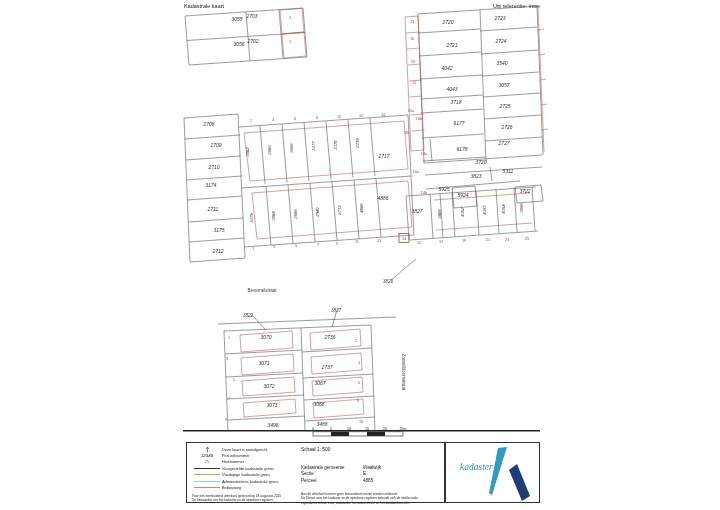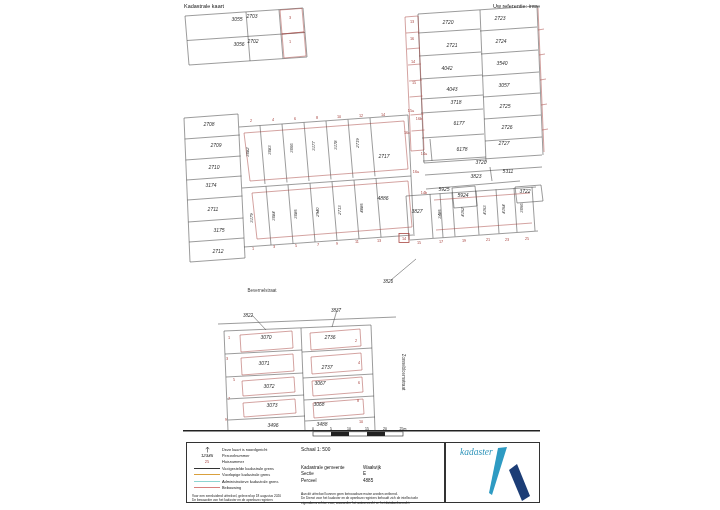--- a/index.html
+++ b/index.html
@@ -34,21 +34,21 @@
   .lg-line{width:26px;height:1px;}
   .smallprint{font-size:3.2px;line-height:4.4px;color:#222;}
   #legend-foot{position:absolute;left:5px;top:51px;width:120px;}
   .finfo{position:absolute;left:114px;top:4px;width:140px;}
   #info-scale{font-size:4.8px;color:#222;}
   .inf-row{display:flex;font-size:4.6px;color:#222;margin-top:1.4px;}
   .inf-row .k{width:62px;flex:none;}
   #info-rows{margin-top:13px;}
   #info-disc{position:absolute;left:114px;top:49px;width:142px;}
   
-  #logo-text{position:absolute;left:14px;top:4px;font:italic 9.5px "Liberation Serif",serif;}
+  #logo-text{position:absolute;left:14px;top:19px;font:italic 9.5px "Liberation Serif",serif;}
   #logo-mark{position:absolute;left:0;top:0;}
 </style>
 </head>
 <body>
 
 <div id="sheet">
 
   <div class="hdr" id="hdr-title">Kadastrale kaart</div>
   <div class="hdr" id="hdr-ref">Uw referentie: inwe</div>
 

